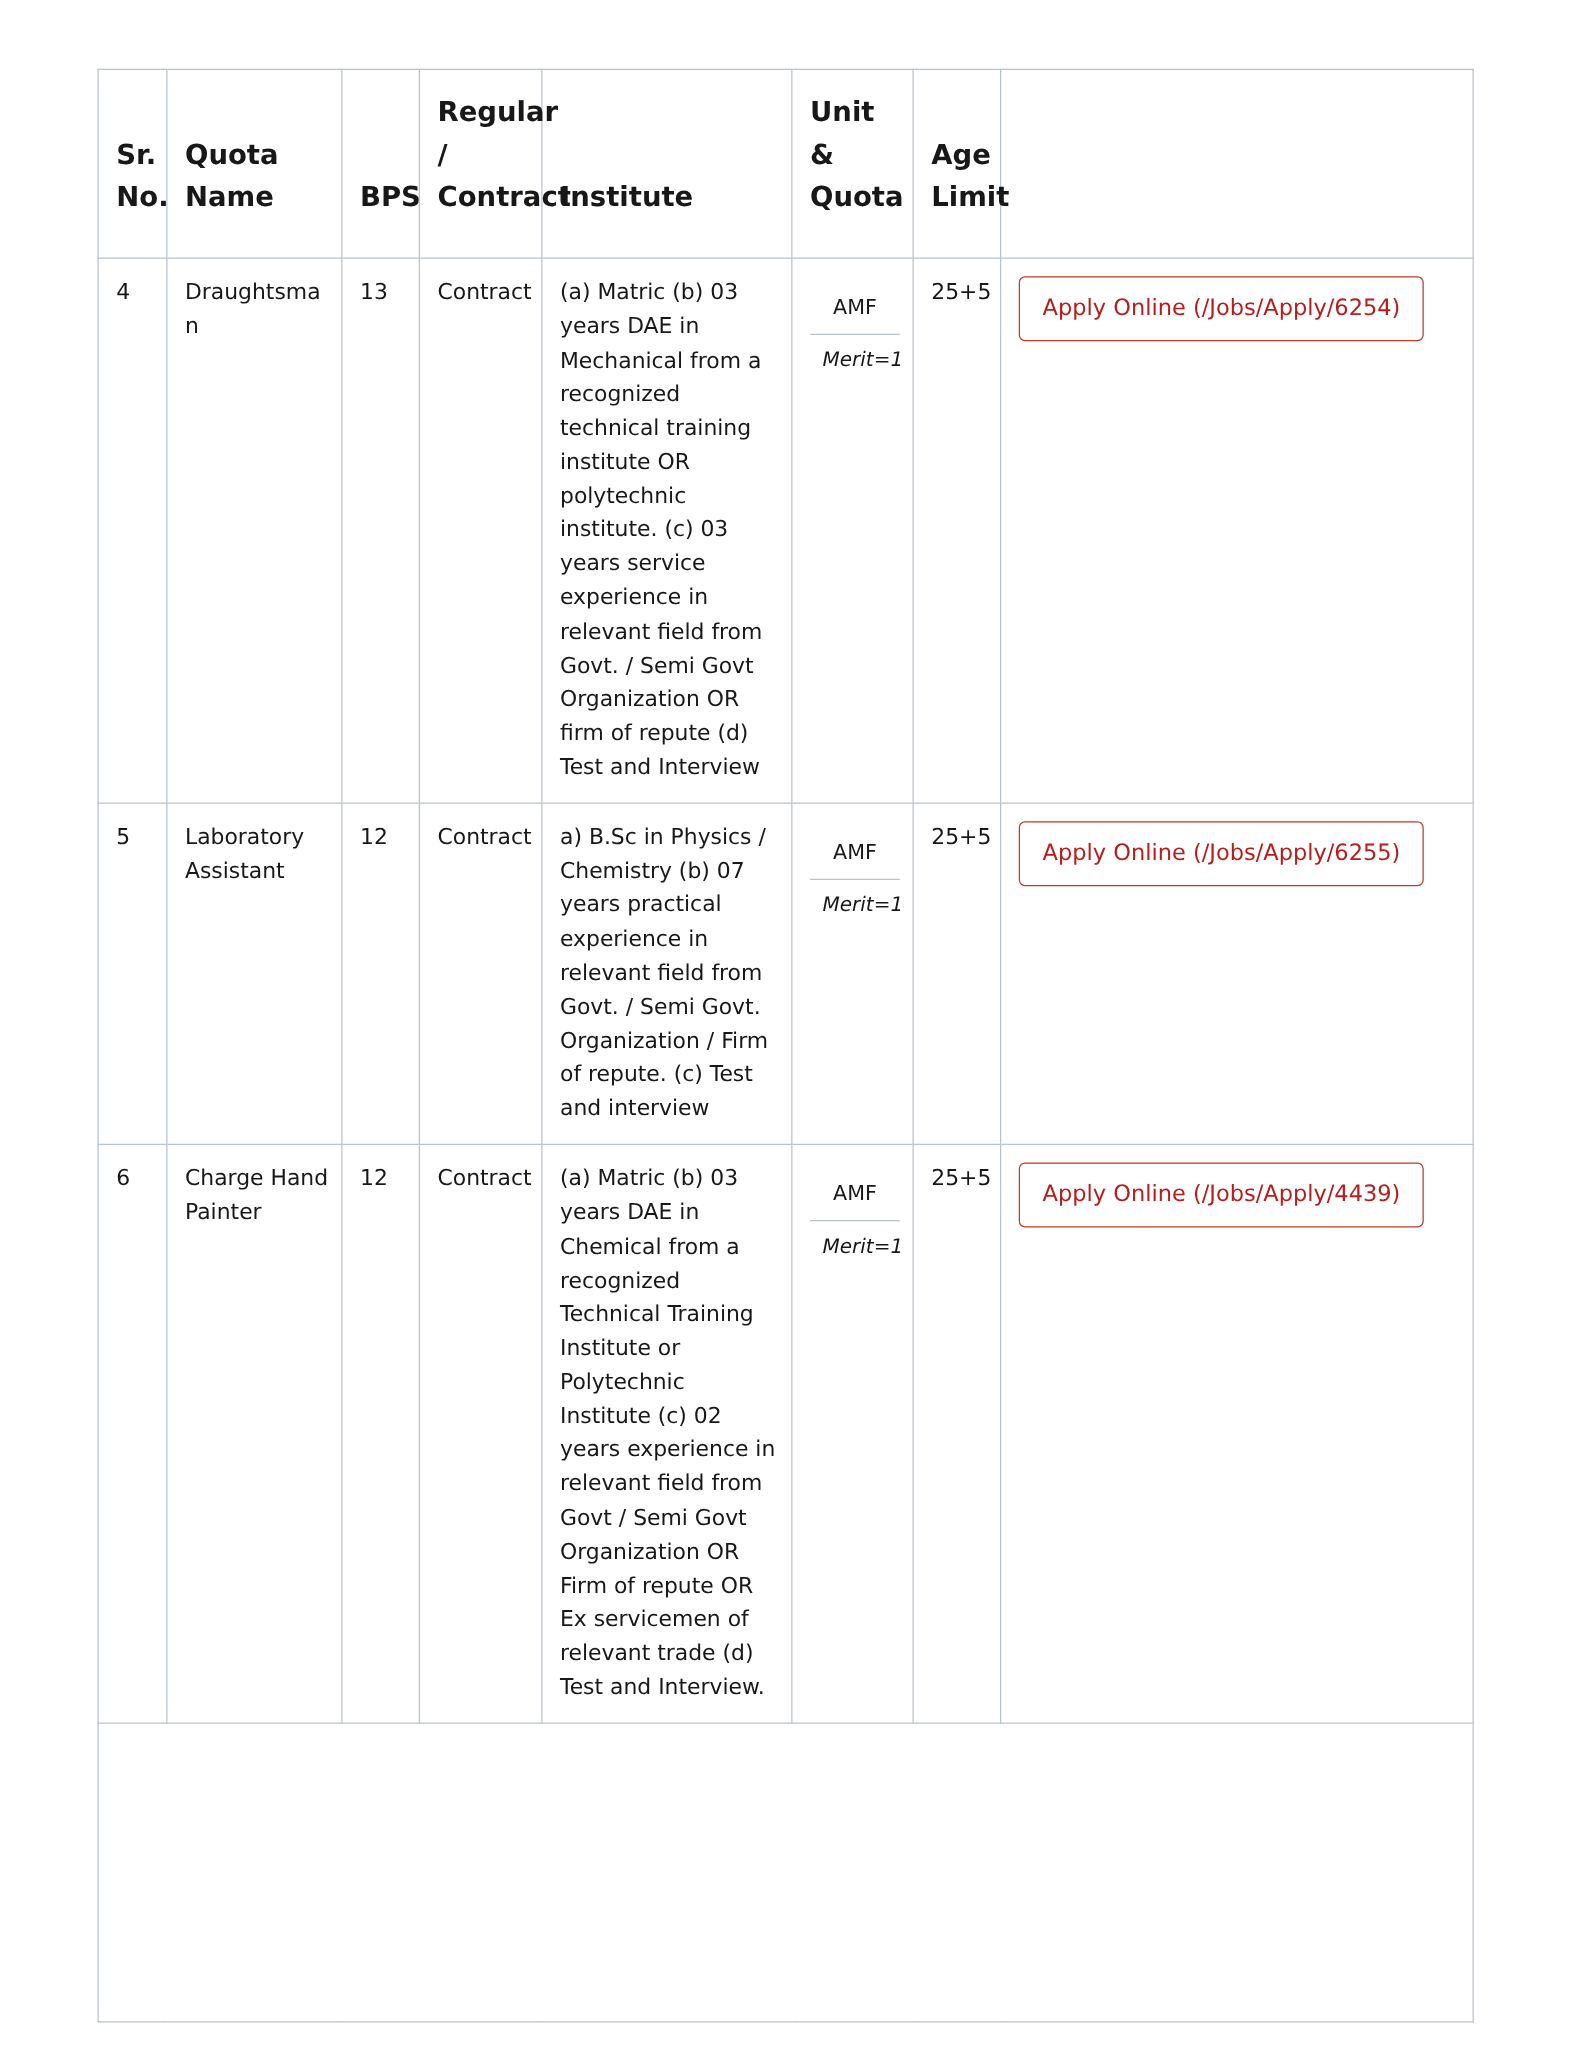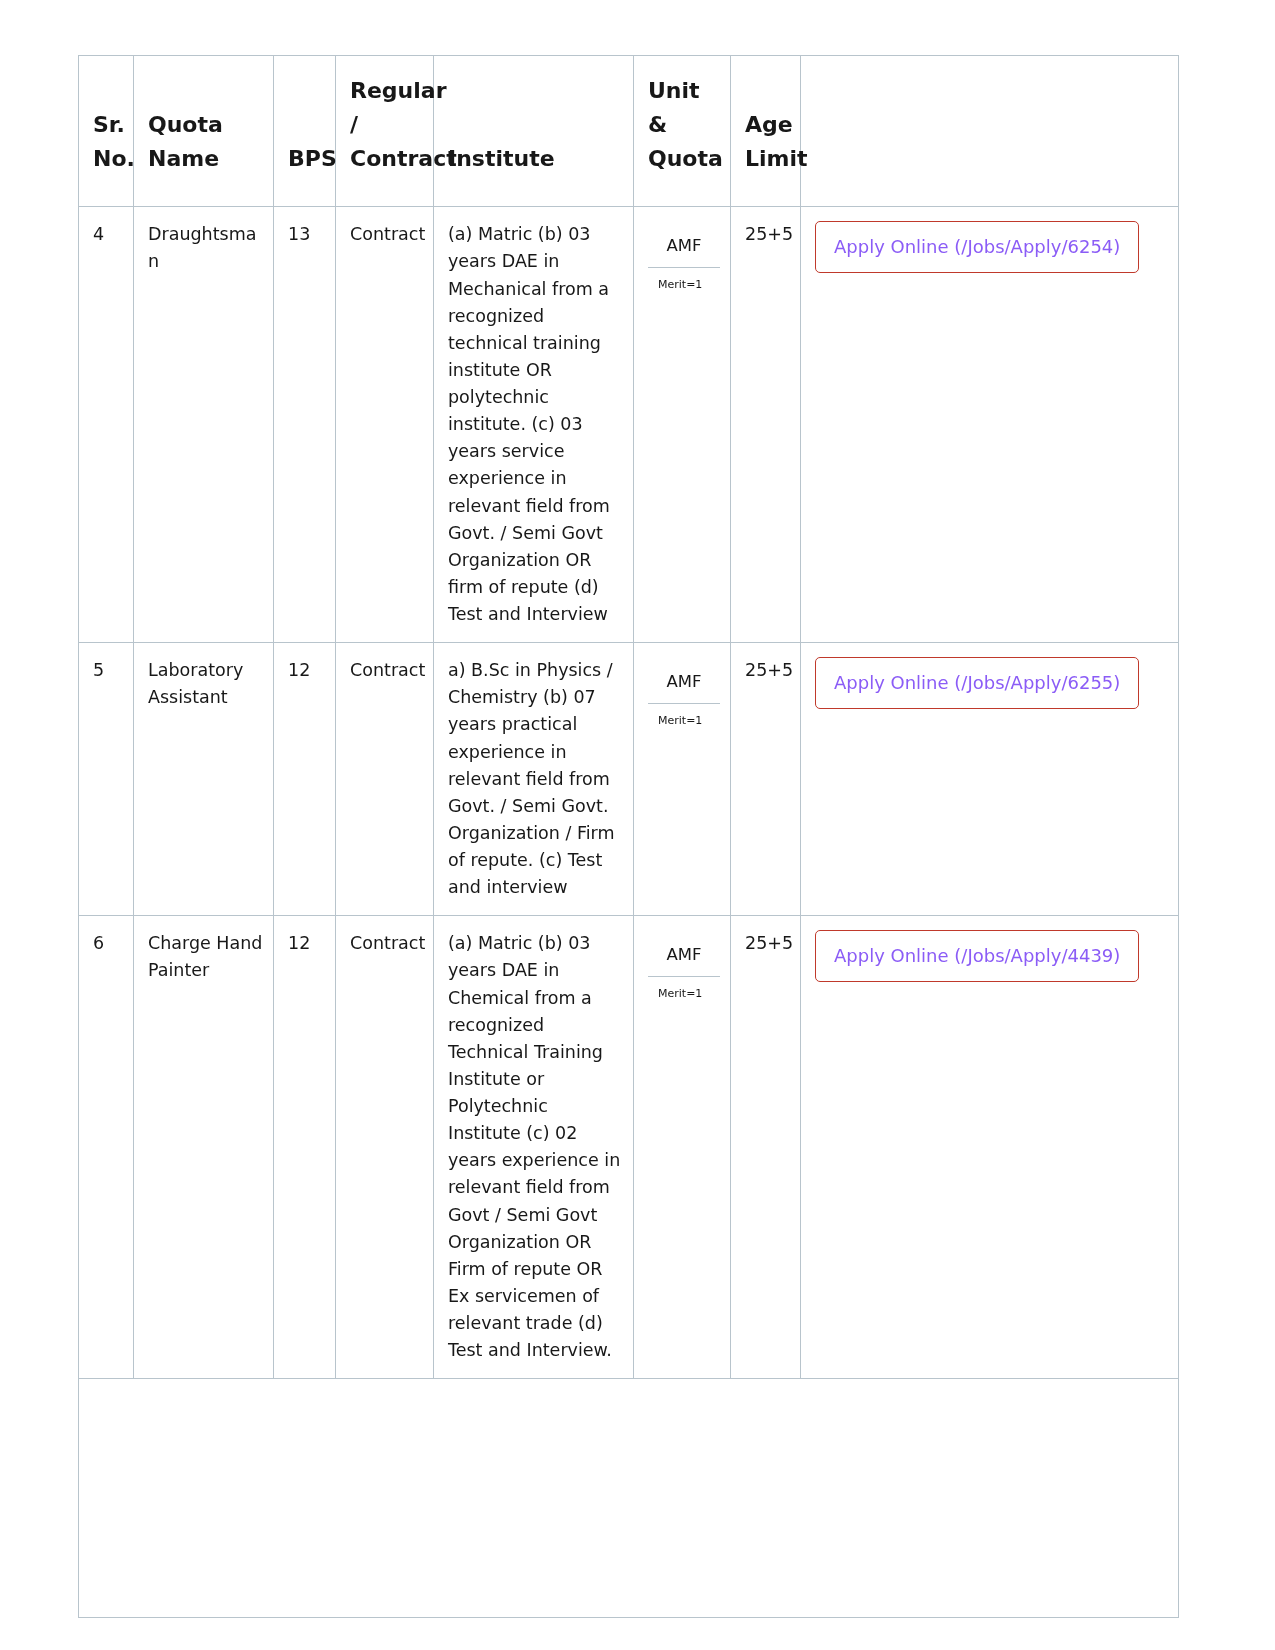--- a/index.html
+++ b/index.html
@@ -64,34 +64,35 @@
   .cell-sr { padding-left: 18px; }
   .cell-unit { padding: 0; }
   .unit-head {
     text-align: center;
     font-weight: normal;
     font-size: 16.5px;
     padding: 12px 4px 8px 4px;
     border-bottom: 1px solid #b8c4cc;
   }
   .unit-body {
-    font-size: 11px;
+    font-size: 16px;
     padding: 8px 4px 10px 10px;
+    font-style: italic;
   }
   .cell-apply {
     padding-top: 20px;
     padding-left: 16px;
   }
   .apply-btn {
     display: inline-block;
     border: 1.5px solid #c0392b;
     border-radius: 5px;
     padding: 11px 18px;
     font-size: 18px;
-    color: #8b5cf6;
+    color: #b91c1c;
     background: #ffffff;
     white-space: nowrap;
     cursor: pointer;
     text-decoration: none;
   }
   .criteria { word-wrap: break-word; }
   .post-name { word-wrap: break-word; }
   .tall-row td { height: auto; }
   .spacer-row td {
     height: 210px;

